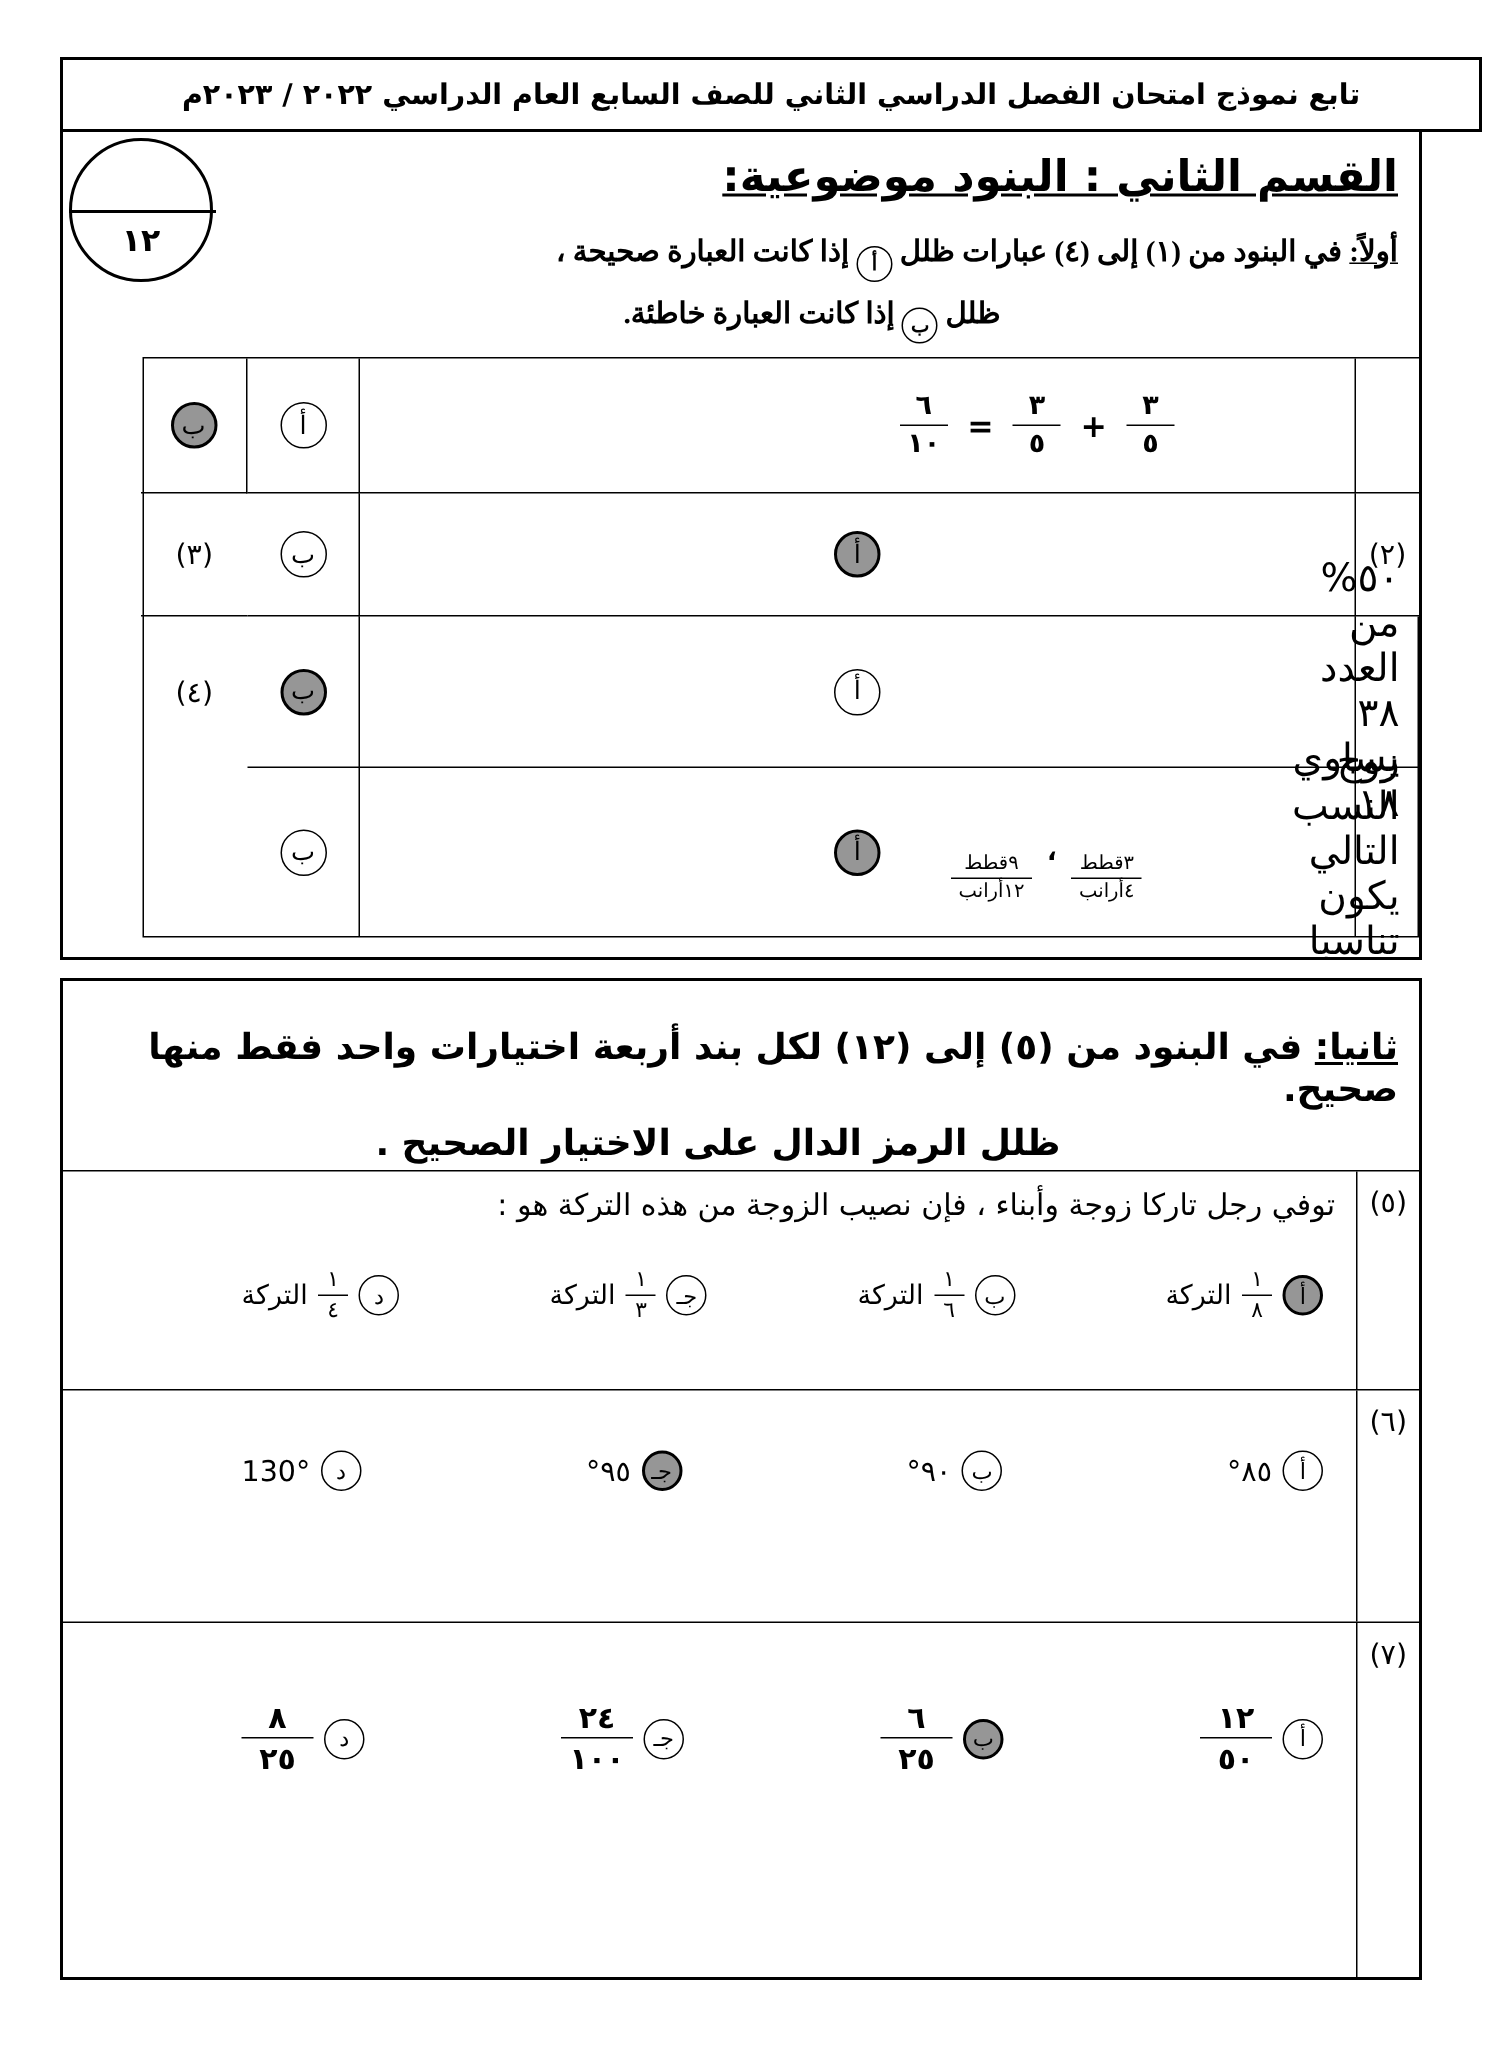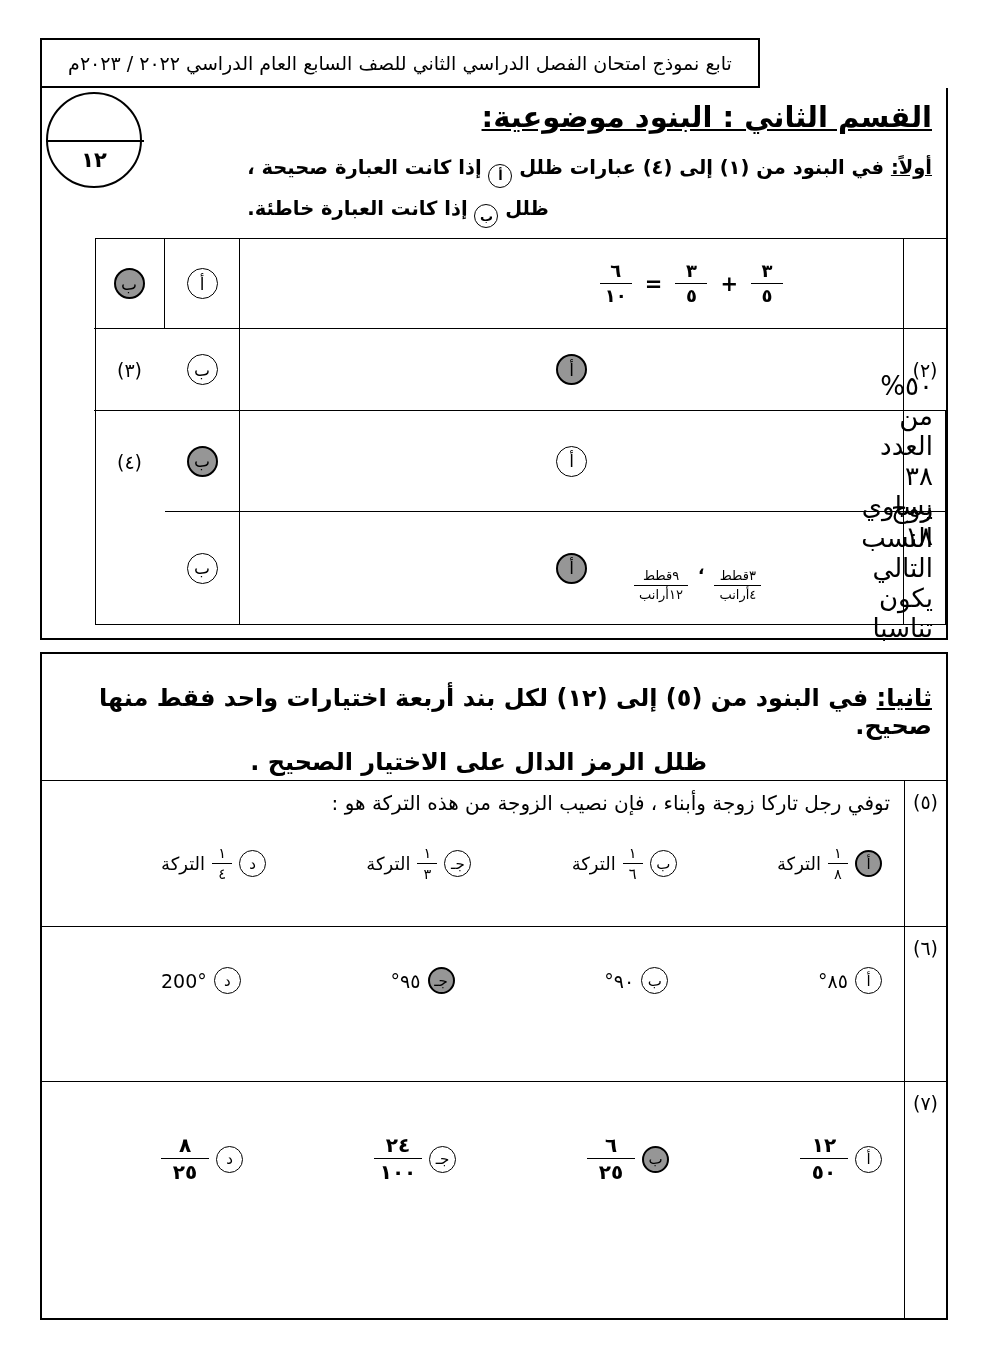--- a/index.html
+++ b/index.html
@@ -5,37 +5,37 @@
   * { margin:0; padding:0; box-sizing:border-box; }
   html,body { width:992px; height:1370px; }
   body {
     position:relative; background:#fff; color:#000; overflow:hidden;
     font-family:"DejaVu Sans","Liberation Sans",sans-serif; direction:rtl;
   }
   .box { position:absolute; background:#fff; }
 
   
   .hdr-box {
-    left:40px; top:38px; width:720px; height:50px;
+    left:40px; top:38px; width:948px; height:50px;
     border:2.2px solid #000;
     display:flex; align-items:center; justify-content:center;
-    font-size:19px; font-weight:400;
+    font-size:19px; font-weight:700;
   }
 
   
   .sec1-box { left:40px; top:88px; width:908px; height:552px; border:2.2px solid #000; border-top:none; }
   .sec2-box { left:40px; top:652px; width:908px; height:668px; border:2.2px solid #000; }
 
   .score-circle { position:absolute; left:4px; top:4px; width:96px; height:96px; border:2px solid #000; border-radius:50%; }
   .score-line { position:absolute; top:50%; left:-2px; right:-4px; border-top:2px solid #000; }
   .score-value { position:absolute; top:50%; width:100%; text-align:center; font-weight:700; font-size:21px; padding-top:8px; }
 
   .sec-title { position:absolute; top:12px; right:14px; font-size:29px; font-weight:700; text-decoration:underline; }
 
-  .p1-inst { position:absolute; top:68px; right:14px; text-align:left; font-size:19.5px; font-weight:700; }
+  .p1-inst { position:absolute; top:68px; right:14px; text-align:right; font-size:19.5px; font-weight:700;font-family:Liberation Serif, serif; }
   .inst-line { margin-bottom:9px; }
   .inst-line2 { padding-right:265px; }
   .u { text-decoration:underline; }
 
   .badge {
     display:inline-flex; align-items:center; justify-content:center;
     width:24px; height:24px; border:1.6px solid #000; border-radius:50%;
     font-size:13px; font-weight:700; vertical-align:-6px; background:#fff;
   }
 
@@ -268,21 +268,21 @@
             <div class="option">
               <span class="bubble">ب</span>
               <span class="opt-value">٩٠°</span>
             </div>
             <div class="option">
               <span class="bubble filled">جـ</span>
               <span class="opt-value">٩٥°</span>
             </div>
             <div class="option">
               <span class="bubble">د</span>
-              <span class="opt-value">200°</span>
+              <span class="opt-value">130°</span>
             </div>
           </div>
         </div>
       </div>
 
       <div class="q-block q7">
         <div class="q-num">(٧)</div>
         <div class="q-body">
           <div class="q-options">
             <div class="option">

